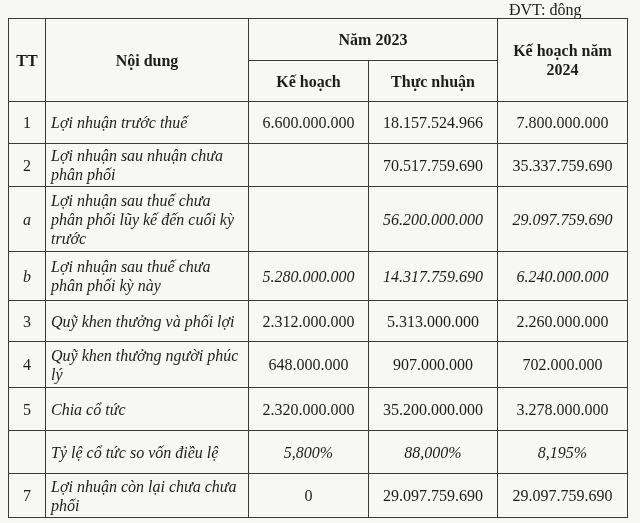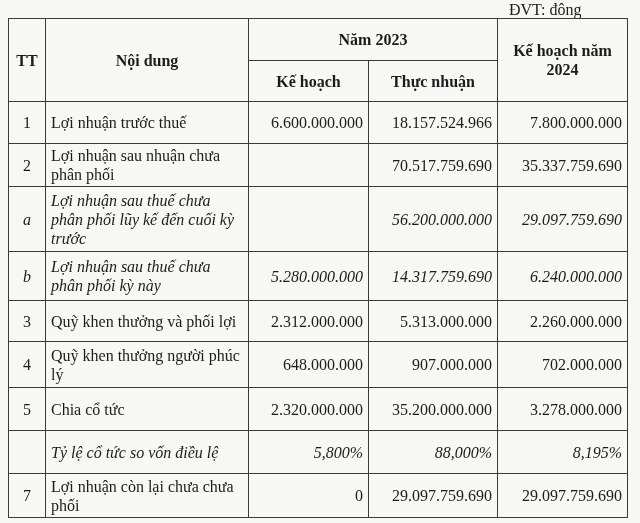--- a/index.html
+++ b/index.html
@@ -28,22 +28,22 @@
   }
   table.fin th { font-weight: bold; text-align: center; }
   col.c-tt { width: 37px; }
   col.c-nd { width: 203px; }
   col.c-kh { width: 120px; }
   col.c-th { width: 129px; }
   col.c-kh24 { width: 130px; }
   tr.h1 th { height: 41px; }
   tr.h2 th { height: 40px; }
   td.tt { text-align: center; }
-  td.num { text-align: right; white-space: nowrap; padding-right: 4px; }
-  td.txt { text-align: left; }
+  td.num { text-align: center; white-space: nowrap; padding-right: 4px; }
+  td.txt { text-align: left; font-style: italic; }
   tr.it td { font-style: italic; }
   tr.r1 td { height: 41px; }
   tr.r2 td { height: 42px; }
   tr.ra td { height: 64px; }
   tr.rb td { height: 48px; }
   tr.r3 td { height: 40px; }
   tr.r4 td { height: 45px; }
   tr.r5 td { height: 42px; }
   tr.r6 td { height: 42px; font-family: Liberation Serif, serif; }
   tr.r7 td { height: 43px; }

